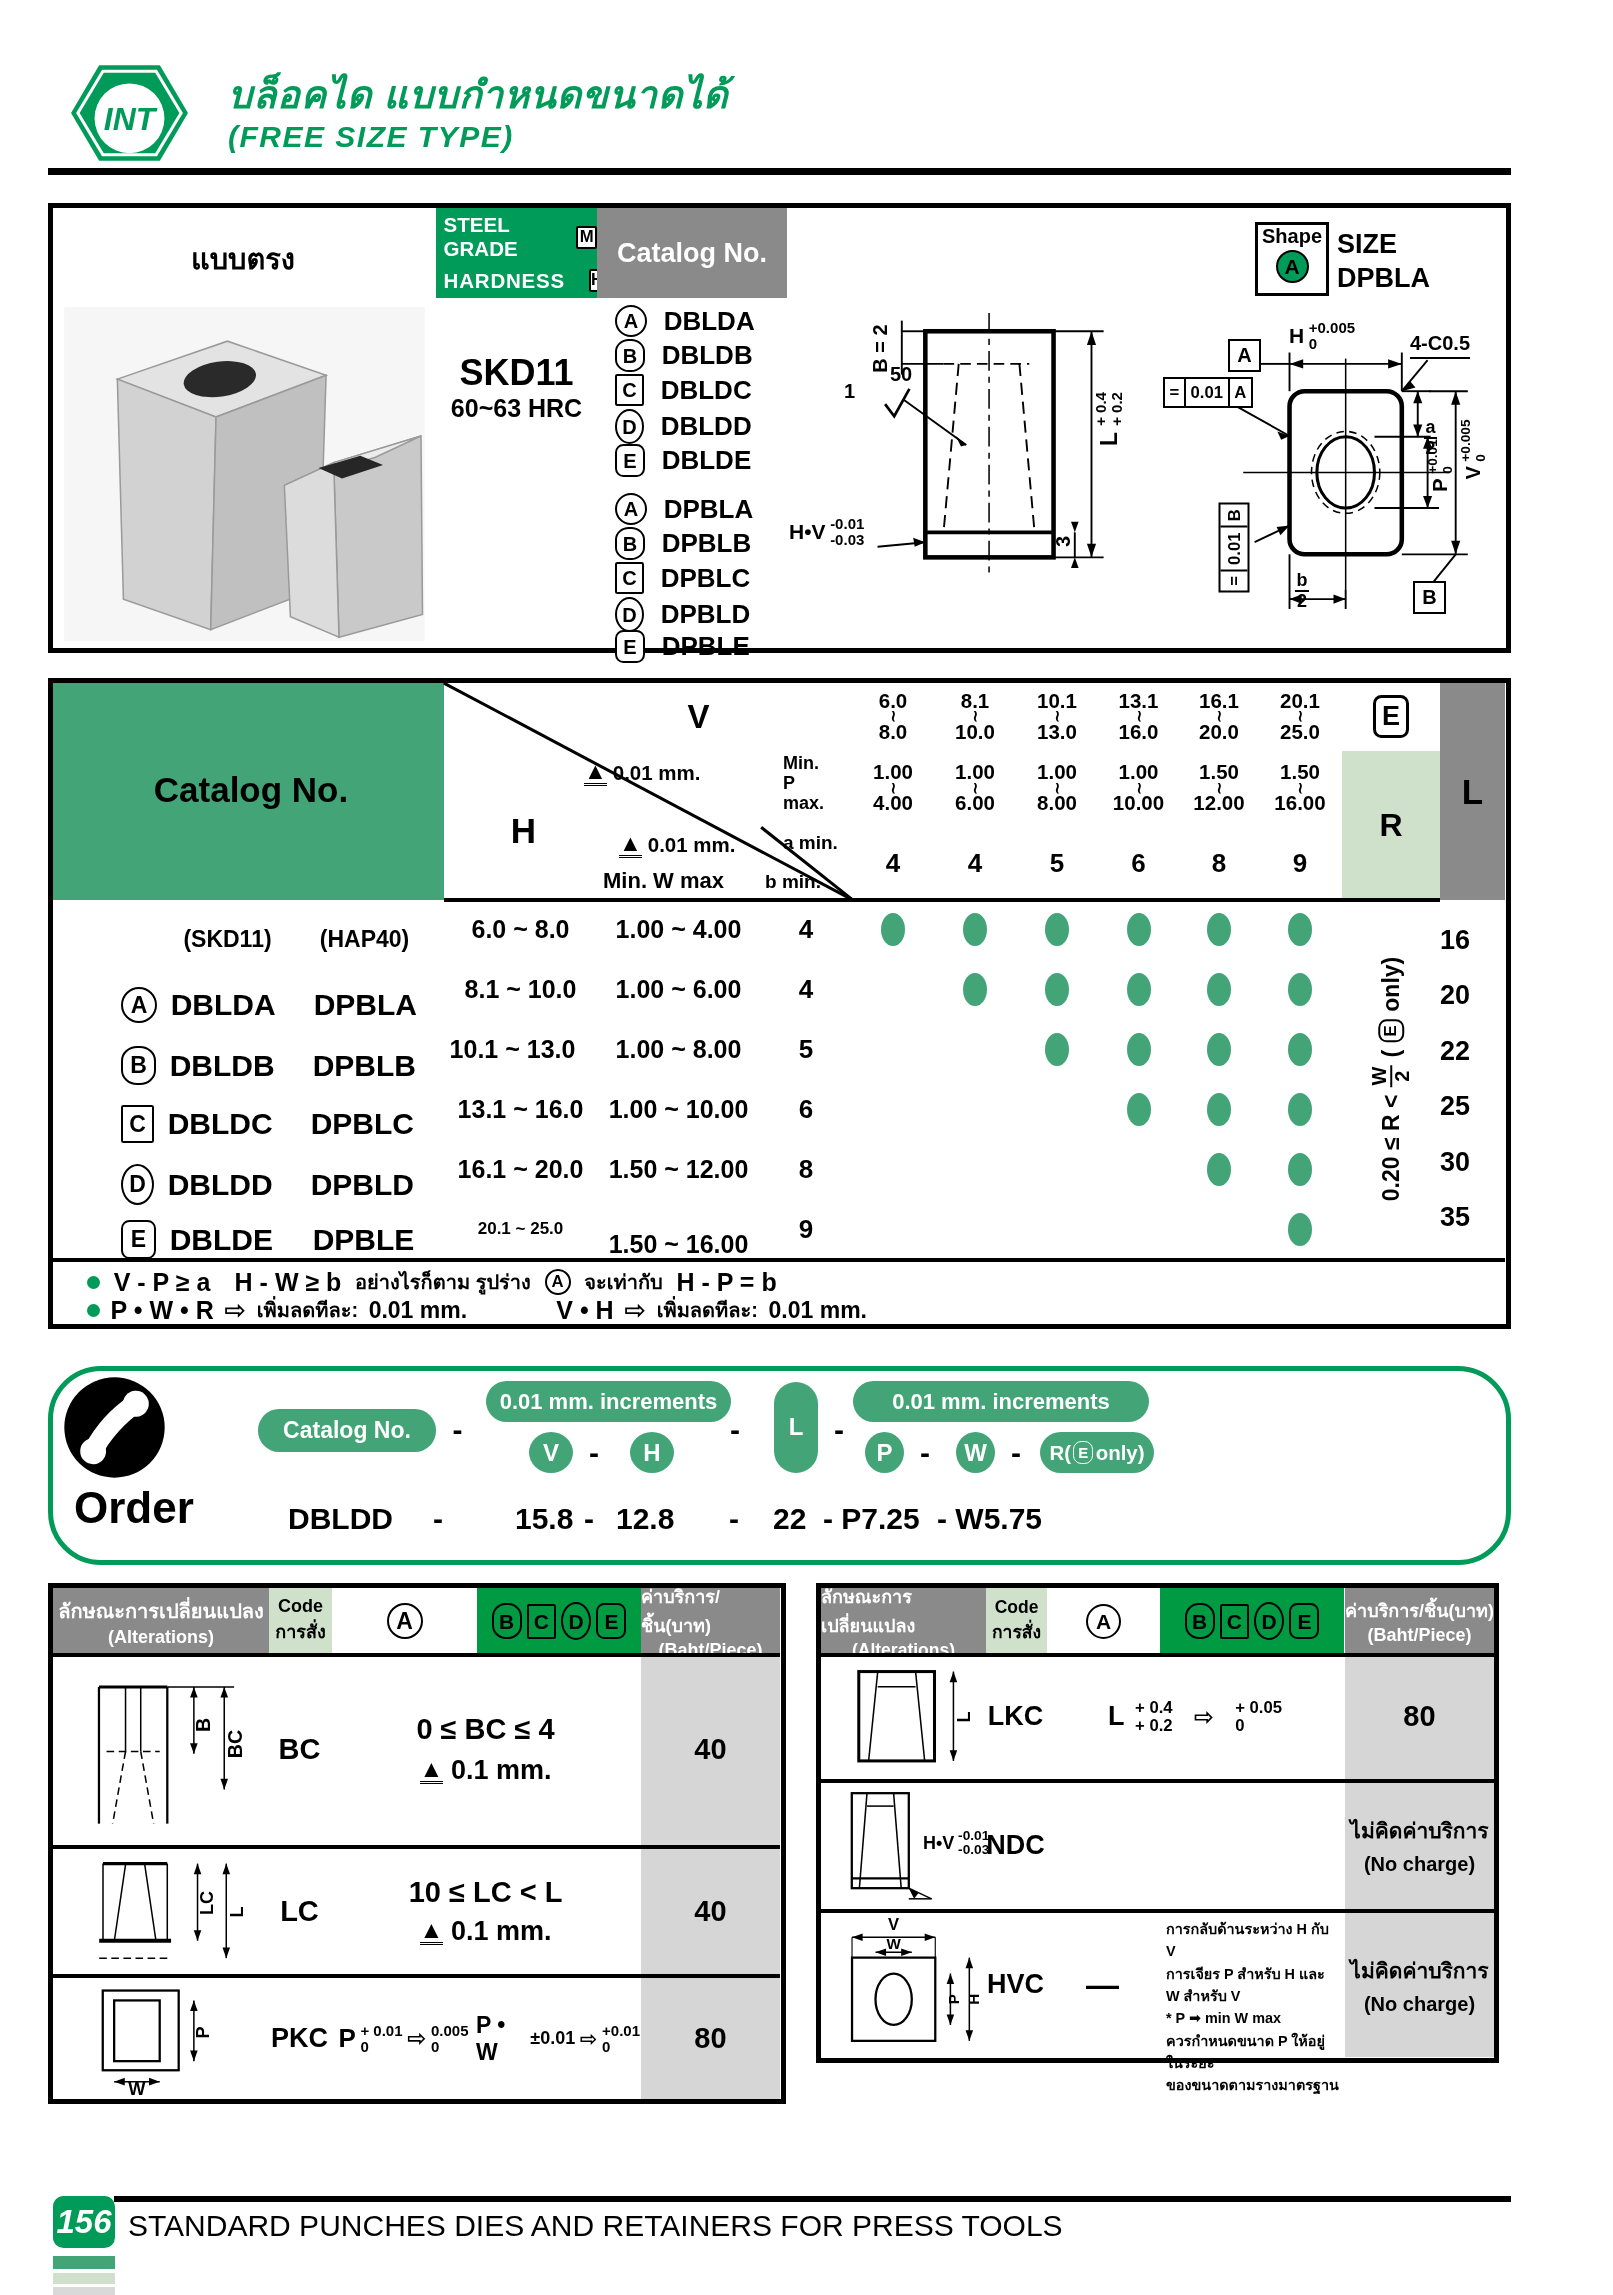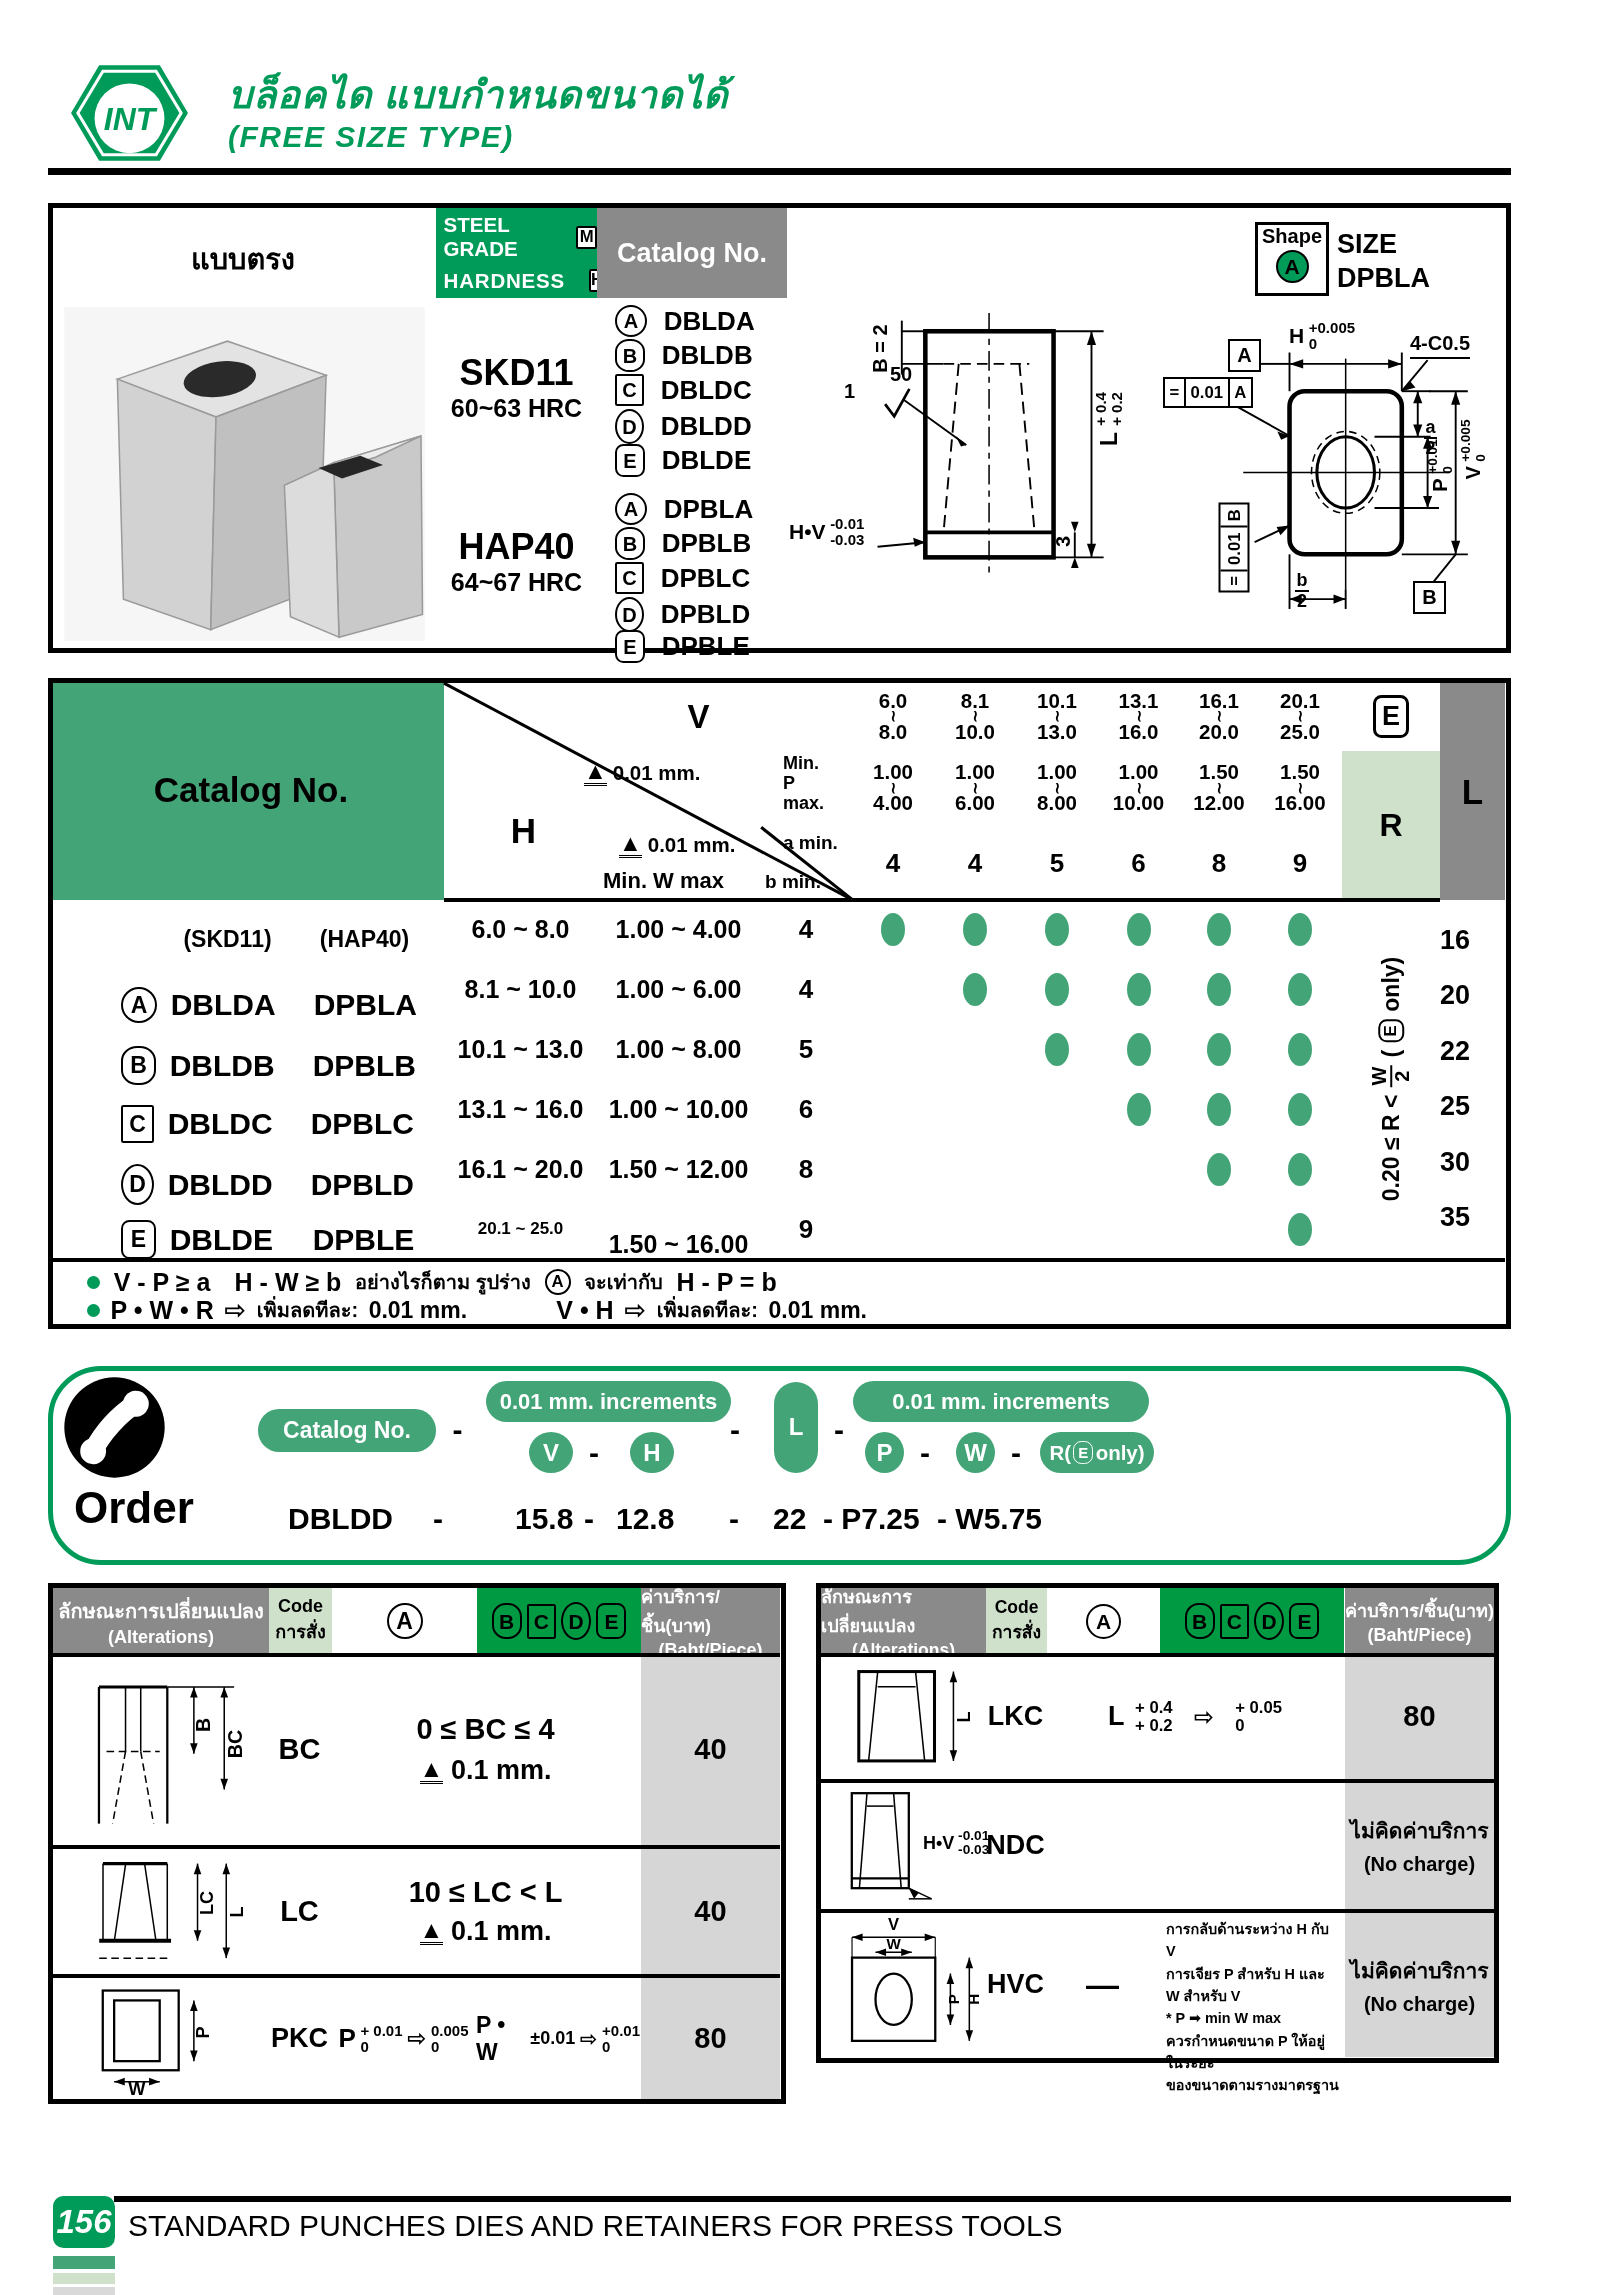--- a/index.html
+++ b/index.html
@@ -81,24 +81,20 @@
         <span class="bd bdC" style="width:23px;height:23px;font-size:16.7px;margin-left:18px">H</span>
       </div>
     </div>
 
     <div class="x f b" style="left:544px;top:0;width:190px;height:90px;background:#8a8a8a;color:#fff;font-size:27px">Catalog No.</div>
 
     <div class="x col" style="left:383px;top:90px;width:161px;height:178px">
       <div class="b" style="font-size:36px">SKD11</div>
       <div class="b" style="font-size:25px">60~63 HRC</div>
     </div>
-    <div class="x col" style="left:383px;top:267px;width:161px;height:172px">
-      <div class="b" style="font-size:36px">HAP40</div>
-      <div class="b" style="font-size:25px">64~67 HRC</div>
-    </div>
 
     <div class="x" style="left:562px;top:97px;display:flex;align-items:center;gap:16.7px">
         <span class="bd bdA" style="width:32px;height:32px;font-size:20px">A</span>
         <span class="b" style="font-size:26px">DBLDA</span>
       </div>
     <div class="x" style="left:562px;top:131px;display:flex;align-items:center;gap:16.7px">
         <span class="bd bdB" style="width:30px;height:33px;font-size:20px">B</span>
         <span class="b" style="font-size:26px">DBLDB</span>
       </div>
     <div class="x" style="left:562px;top:166px;display:flex;align-items:center;gap:16.7px">
@@ -424,21 +420,21 @@
         <span class="b" style="font-size:30px;width:143px;margin-left:13.7px">DBLDE</span>
         <span class="b" style="font-size:30px">DPBLE</span>
       </div>
 
     <div class="x f b" style="left:391px;top:217px;width:153px;height:58px;font-size:25px">6.0 ~ 8.0</div>
     <div class="x f b" style="left:544px;top:217px;width:163px;height:58px;font-size:25px">1.00 ~ 4.00</div>
     <div class="x f b" style="left:707px;top:217px;width:92px;height:58px;font-size:26px">4</div>
     <div class="x f b" style="left:391px;top:277px;width:153px;height:58px;font-size:25px">8.1 ~ 10.0</div>
     <div class="x f b" style="left:544px;top:277px;width:163px;height:58px;font-size:25px">1.00 ~ 6.00</div>
     <div class="x f b" style="left:707px;top:277px;width:92px;height:58px;font-size:26px">4</div>
-    <div class="x f b" style="left:391px;top:337px;width:153px;height:58px;font-size:25px">10.1 ~ 13.0</div>
+    <div class="x f b" style="left:383px;top:337px;width:153px;height:58px;font-size:25px">10.1 ~ 13.0</div>
     <div class="x f b" style="left:544px;top:337px;width:163px;height:58px;font-size:25px">1.00 ~ 8.00</div>
     <div class="x f b" style="left:707px;top:337px;width:92px;height:58px;font-size:26px">5</div>
     <div class="x f b" style="left:391px;top:397px;width:153px;height:58px;font-size:25px">13.1 ~ 16.0</div>
     <div class="x f b" style="left:544px;top:397px;width:163px;height:58px;font-size:25px">1.00 ~ 10.00</div>
     <div class="x f b" style="left:707px;top:397px;width:92px;height:58px;font-size:26px">6</div>
     <div class="x f b" style="left:391px;top:457px;width:153px;height:58px;font-size:25px">16.1 ~ 20.0</div>
     <div class="x f b" style="left:544px;top:457px;width:163px;height:58px;font-size:25px">1.50 ~ 12.00</div>
     <div class="x f b" style="left:707px;top:457px;width:92px;height:58px;font-size:26px">8</div>
     <div class="x f b" style="left:391px;top:517px;width:153px;height:58px;font-size:17px">20.1 ~ 25.0</div>
     <div class="x f b" style="left:544px;top:532px;width:163px;height:58px;font-size:25px">1.50 ~ 16.00</div>

